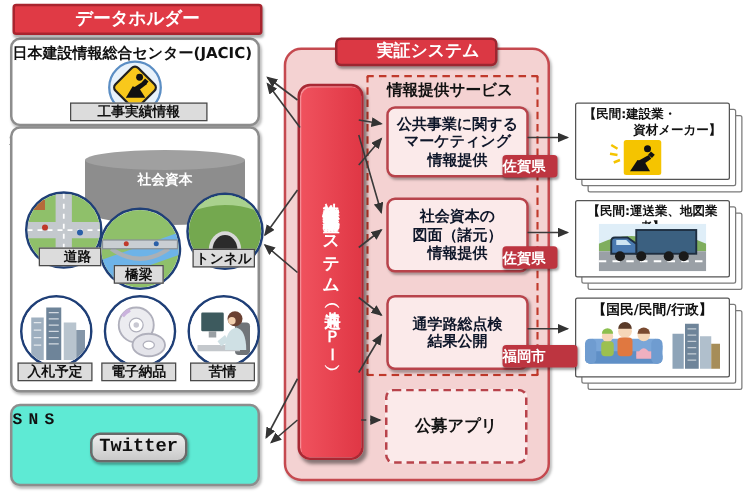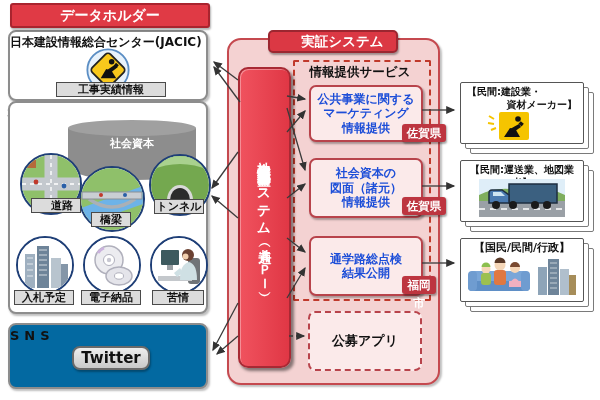--- a/index.html
+++ b/index.html
@@ -28,42 +28,42 @@
   .container-pink{background:#f4d2d2;border:2.5px solid #c5494f;border-radius:14px;
                   box-shadow:1.5px 2px 2px rgba(0,0,0,.25);z-index:1;}
   .demo-label{background:#db3844;border:2px solid #9c2630;border-radius:5px;color:#fff;
               font-weight:bold;font-size:13.5px;text-align:center;line-height:19px;
               box-shadow:1px 2px 2px rgba(0,0,0,.35);z-index:6;padding-left:19px;}
   .dashed-group{border:2px dashed #c0392b;border-radius:2px;z-index:2;}
   .group-title{font-weight:bold;font-size:12.5px;color:#111;text-align:center;z-index:3;}
   .svcbox{background:#fbeaea;border:2px solid #b8434b;border-radius:7px;
           box-shadow:1.5px 2px 2px rgba(0,0,0,.3);z-index:3;
           display:flex;flex-direction:column;justify-content:center;}
-  .svcbox span{display:block;font-weight:bold;font-size:12px;color:#1d4ed8;text-align:center;line-height:14.5px;}
+  .svcbox span{display:block;font-weight:bold;font-size:12px;color:#0f172a;text-align:center;line-height:14.5px;}
   .tag{background:#bd3540;border-radius:3px;color:#fff;font-weight:bold;font-size:11.5px;
-       text-align:center;line-height:18px;box-shadow:1px 1.5px 2px rgba(0,0,0,.35);z-index:7;}
+       line-height:18px;box-shadow:1px 1.5px 2px rgba(0,0,0,.35);z-index:7;}
   .openapp{background:#fbeaea;border:2.5px dashed #b8434b;border-radius:7px;z-index:3;
            display:flex;align-items:center;justify-content:center;
            font-weight:bold;font-size:13px;color:#111;}
 
   
   .apibar{background:linear-gradient(90deg,#f0525e,#e03745);border:2px solid #a82934;border-radius:10px;
           box-shadow:2.5px 3px 3px rgba(0,0,0,.45), inset 1px 1px 0 rgba(255,255,255,.35);
           z-index:4;display:flex;align-items:center;justify-content:center;
           writing-mode:vertical-rl;text-orientation:upright;color:#fff;font-weight:bold;}
   .apibar .nm{font-size:13.5px;letter-spacing:1px;}
   .apibar .ap{font-size:13px;letter-spacing:1px;margin-top:10px;}
 
   
   .stackback{background:#fff;border:1.5px solid #7a7a7a;border-radius:2px;z-index:1;}
   .consumer{background:#fff;border:1.5px solid #555;border-radius:2px;z-index:2;}
   .consumer .t{font-weight:bold;font-size:10px;color:#111;line-height:12.5px;}
 
   svg.arrows{position:absolute;left:0;top:0;z-index:5;pointer-events:none;}
-  .sns-inner{background:#0369a1;}
+  .sns-inner{background:#5eead4;font-family:Liberation Mono, monospace;}
   .twbtn{background:linear-gradient(#eeeeee,#c9c9c9);border:2px solid #6a6a6a;border-radius:8px;
          font-weight:bold;font-size:15px;color:#111;text-align:center;line-height:20px;
          box-shadow:1px 1.5px 2px rgba(0,0,0,.3);cursor:pointer;}
 </style>
 </head>
 <body>
 
 <div id="stage">
 
   <div class="abs banner" style="left:10px;top:3px;width:196px;height:21px;">データホルダー</div>
@@ -195,21 +195,21 @@
     <span>社会資本の</span>
     <span>図面（諸元）</span>
     <span>情報提供</span>
   </div>
   <div class="abs tag" style="left:402px;top:197px;width:44px;height:18px;">佐賀県</div>
 
   <div class="abs svcbox" style="left:309px;top:236px;width:110px;height:56px;">
     <span>通学路総点検</span>
     <span>結果公開</span>
   </div>
-  <div class="abs tag" style="left:402px;top:276px;width:34px;height:18px;">福岡市</div>
+  <div class="abs tag" style="left:402px;top:276px;width:60px;height:18px;">福岡市</div>
 
   <div class="abs openapp" style="left:308px;top:311px;width:110px;height:56px;font-family:Liberation Mono, monospace;">公募アプリ</div>
 
   <div class="abs stackback" style="left:470px;top:92px;width:122px;height:60px;"></div>
   <div class="abs stackback" style="left:465px;top:87px;width:122px;height:60px;"></div>
   <div class="abs consumer" style="left:460px;top:82px;width:122px;height:60px;">
     <div class="t" style="margin:3px 4px 0 6px;">【民間:建設業・</div>
     <div class="t" style="margin:0 6px 0 0;text-align:right;">資材メーカー】</div>
     <svg width="44" height="32" style="position:absolute;left:26px;top:27px;" viewBox="0 0 44 32">
       <g stroke="#f5c400" stroke-width="2">

